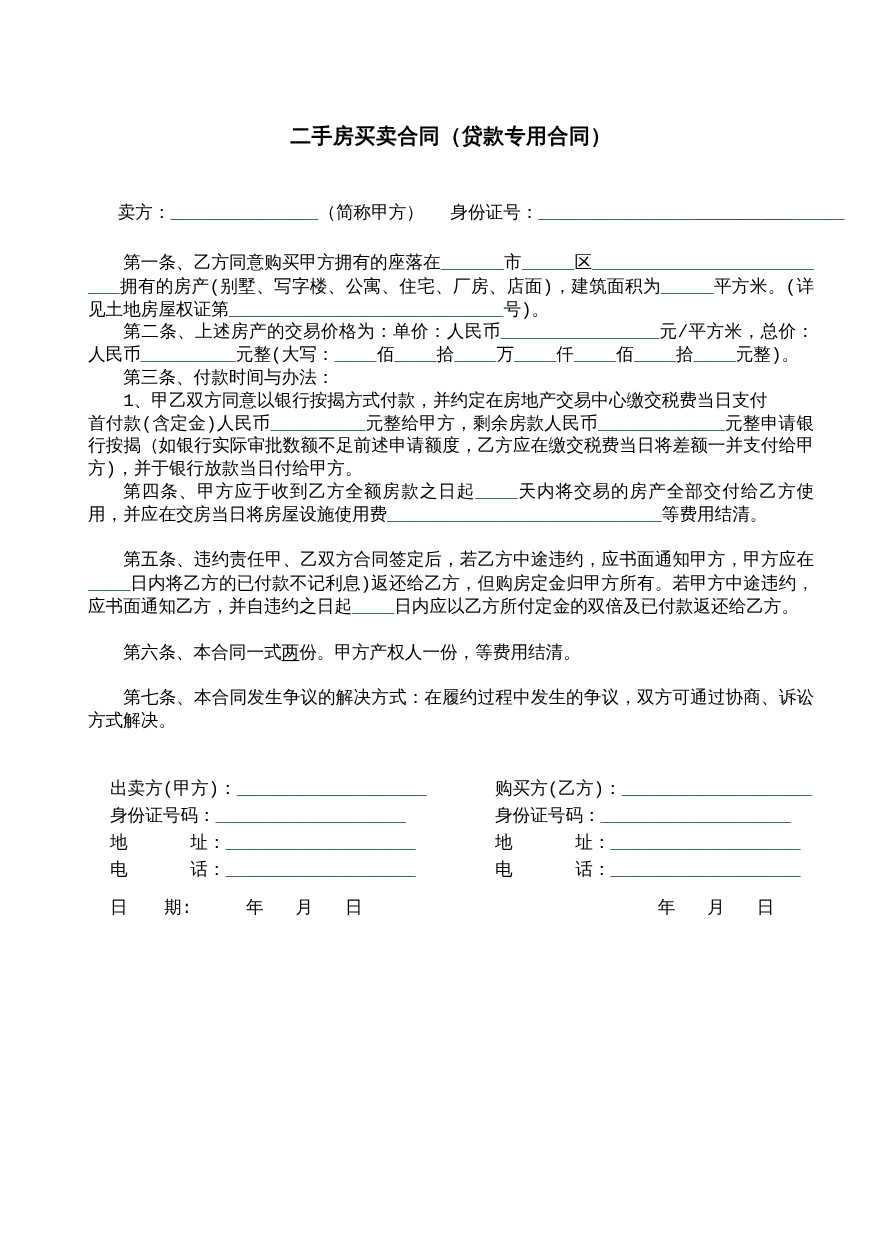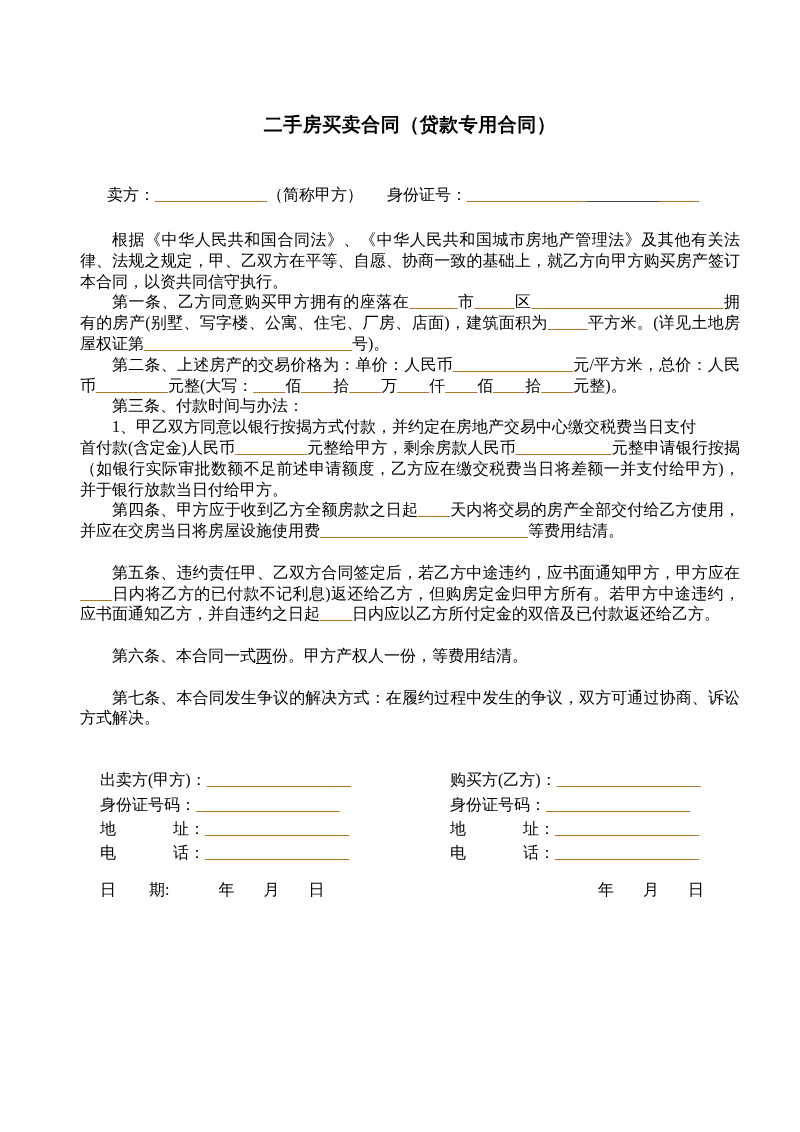--- a/index.html
+++ b/index.html
@@ -3,21 +3,21 @@
 <meta charset="utf-8">
 <style>
   * { box-sizing: border-box; }
   html, body { margin: 0; padding: 0; background: #ffffff; }
   .page {
     position: relative;
     width: 800px;
     height: 1132px;
     background: #ffffff;
     color: #000000;
-    font-family: Liberation Serif, serif;
+    font-family: Liberation Mono, monospace;
     font-size: 16px;
     line-height: 20.8px;
     padding: 112px 60px 0 80px;
     overflow: hidden;
   }
   .title {
     font-size: 19px;
     font-weight: 700;
     text-align: center;
     margin: 0;
@@ -34,21 +34,21 @@
   .party-row .id-label { margin-left: 24px; }
   .clauses { margin-top: 25px; }
   .clause {
     margin: 0;
     text-indent: 32px;
     text-align: justify;
     white-space: pre-wrap;
     word-break: break-all;
   }
   .clause.gap-before { margin-top: 20.8px; }
-  .u { color: #a16207; }
+  .u { color: #0c4a6e; }
   .u.dark { color: #1f1f1f; }
   .u-char { text-decoration: underline; text-underline-offset: 2px; }
   .sig-grid {
     display: flex;
     margin-top: 39px;
     padding-left: 20px;
     line-height: 24.4px;
   }
   .sig-col.left { width: 350px; }
   .sig-row { white-space: nowrap; }
@@ -75,21 +75,20 @@
 
   <h1 class="title">二手房买卖合同（贷款专用合同）</h1>
 
   <div class="party-block">
     <div class="party-row">
       <span>卖方：</span><span class="u">______________</span><span>（简称甲方）</span><span class="id-label">身份证号：</span><span class="u">_______________</span><span class="u dark">_________</span><span class="u">_____</span>
     </div>
   </div>
 
   <div class="clauses">
-    <p class="clause">根据《中华人民共和国合同法》、《中华人民共和国城市房地产管理法》及其他有关法律、法规之规定，甲、乙双方在平等、自愿、协商一致的基础上，就乙方向甲方购买房产签订本合同，以资共同信守执行。</p>
     <p class="clause">第一条、乙方同意购买甲方拥有的座落在<span class="u">______</span>市<span class="u">_____</span>区<span class="u">________________________</span>拥有的房产(别墅、写字楼、公寓、住宅、厂房、店面)，建筑面积为<span class="u">_____</span>平方米。(详见土地房屋权证第<span class="u">__________________________</span>号)。</p>
     <p class="clause">第二条、上述房产的交易价格为：单价：人民币<span class="u">_______________</span>元/平方米，总价：人民币<span class="u">_________</span>元整(大写：<span class="u">____</span>佰<span class="u">____</span>拾<span class="u">____</span>万<span class="u">____</span>仟<span class="u">____</span>佰<span class="u">____</span>拾<span class="u">____</span>元整)。</p>
     <p class="clause">第三条、付款时间与办法：</p>
     <p class="clause">1、甲乙双方同意以银行按揭方式付款，并约定在房地产交易中心缴交税费当日支付
 首付款(含定金)人民币<span class="u">_________</span>元整给甲方，剩余房款人民币<span class="u">____________</span>元整申请银行按揭（如银行实际审批数额不足前述申请额度，乙方应在缴交税费当日将差额一并支付给甲方)，并于银行放款当日付给甲方。</p>
     <p class="clause">第四条、甲方应于收到乙方全额房款之日起<span class="u">____</span>天内将交易的房产全部交付给乙方使用，并应在交房当日将房屋设施使用费<span class="u">__________________________</span>等费用结清。</p>
     <p class="clause gap-before">第五条、违约责任甲、乙双方合同签定后，若乙方中途违约，应书面通知甲方，甲方应在<span class="u">____</span>日内将乙方的已付款不记利息)返还给乙方，但购房定金归甲方所有。若甲方中途违约，应书面通知乙方，并自违约之日起<span class="u">____</span>日内应以乙方所付定金的双倍及已付款返还给乙方。</p>
     <p class="clause gap-before"><span>第六条、本合同一式</span><span class="u-char">两</span><span>份。甲方产权人一份，等费用结清。</span></p>
     <p class="clause gap-before">第七条、本合同发生争议的解决方式：在履约过程中发生的争议，双方可通过协商、诉讼方式解决。</p>
   </div>

